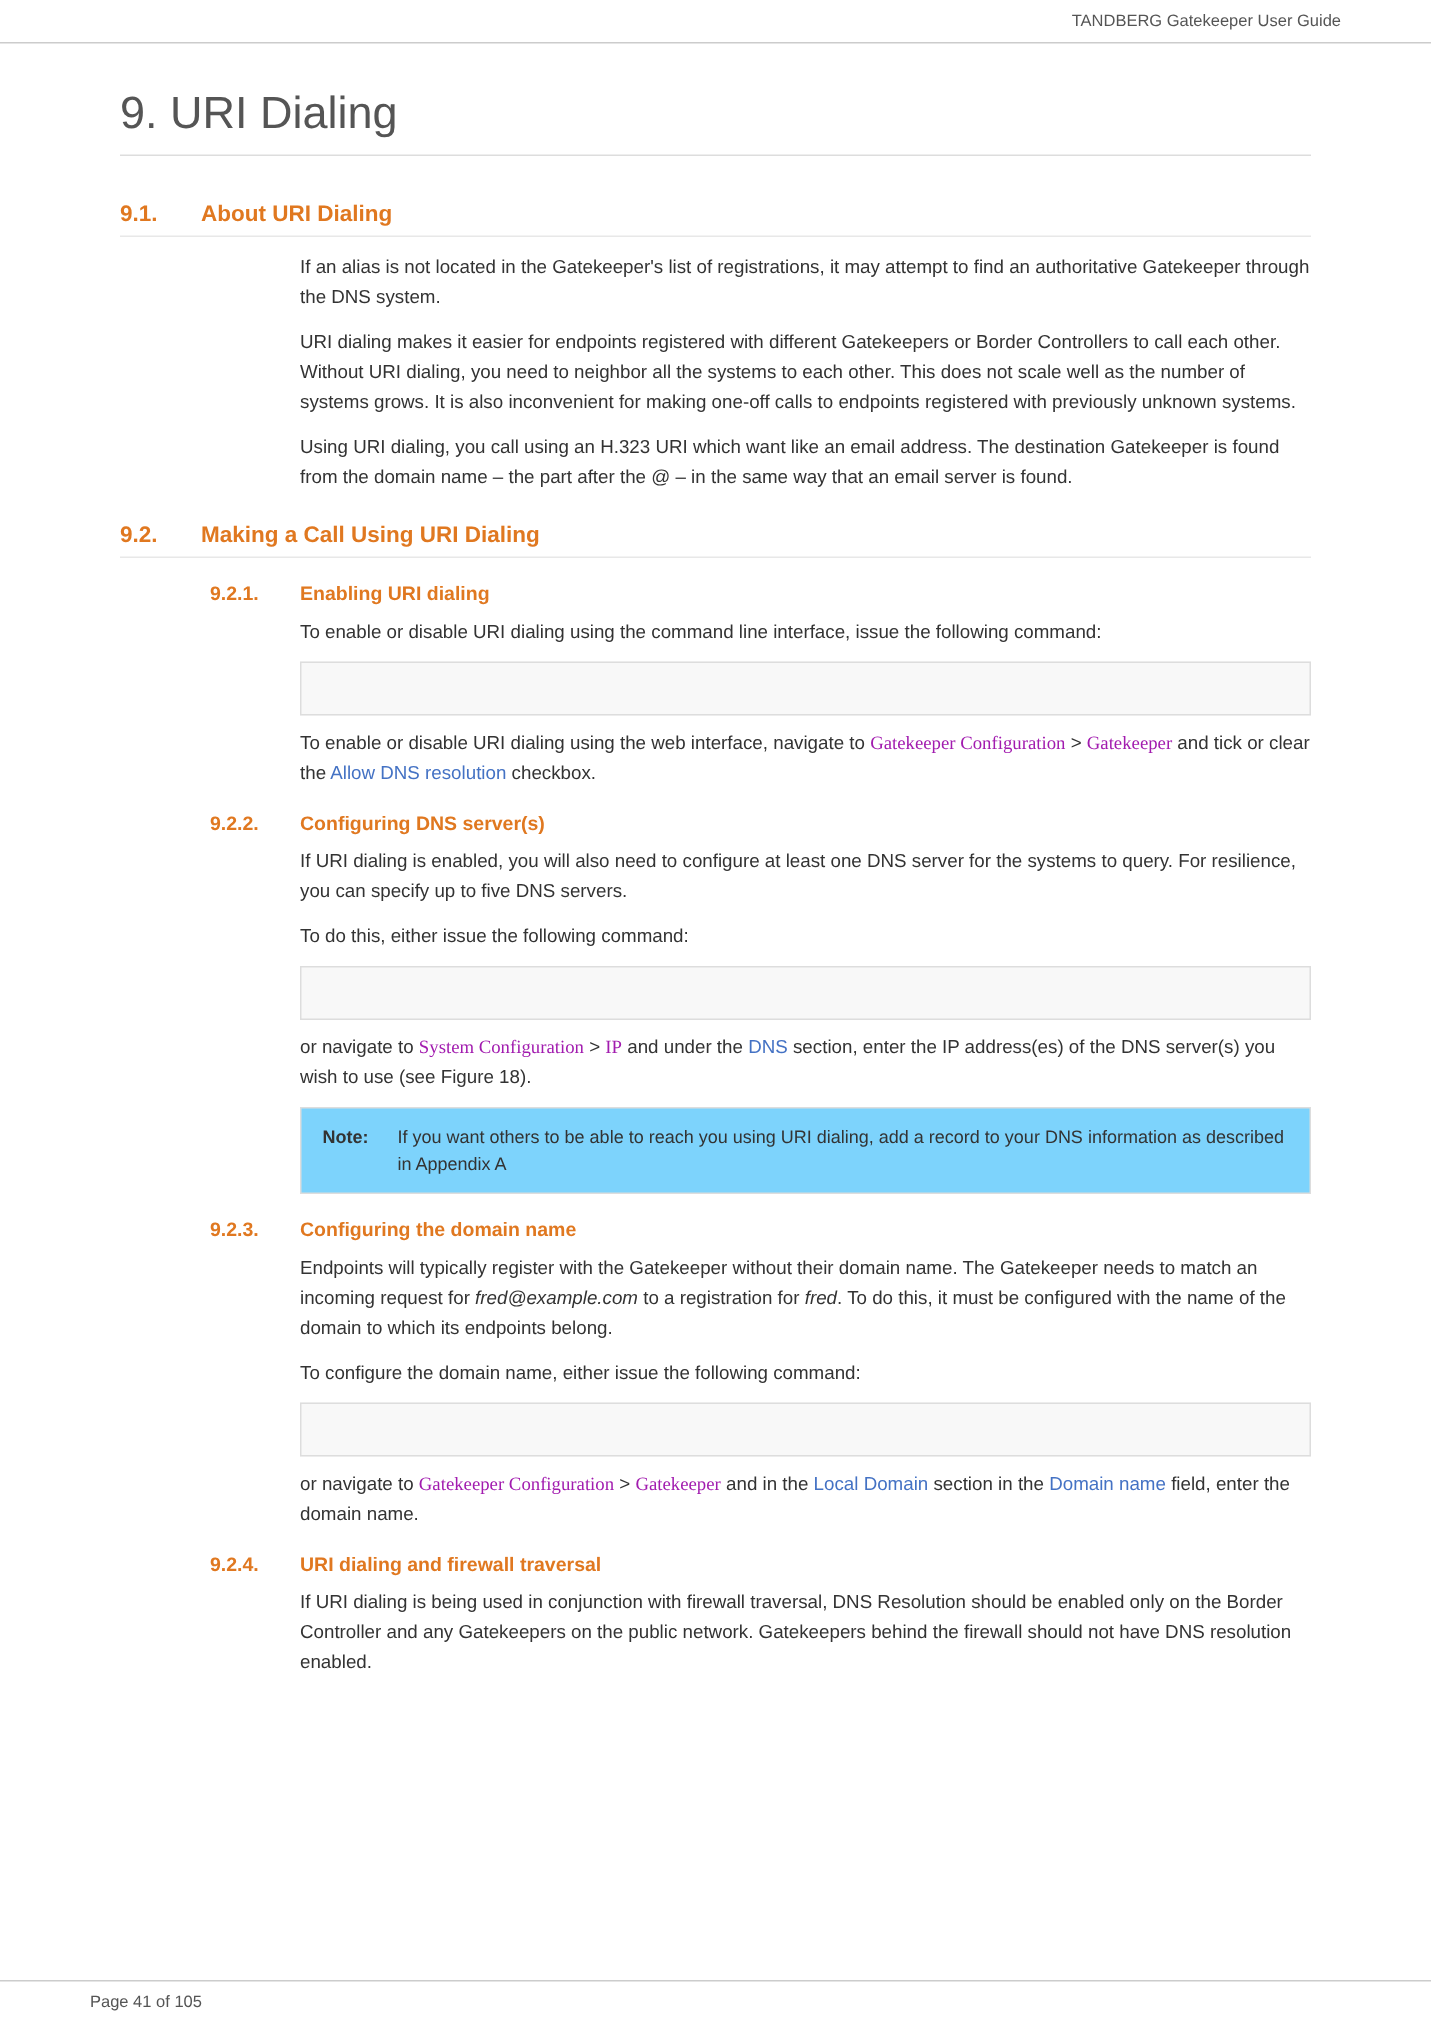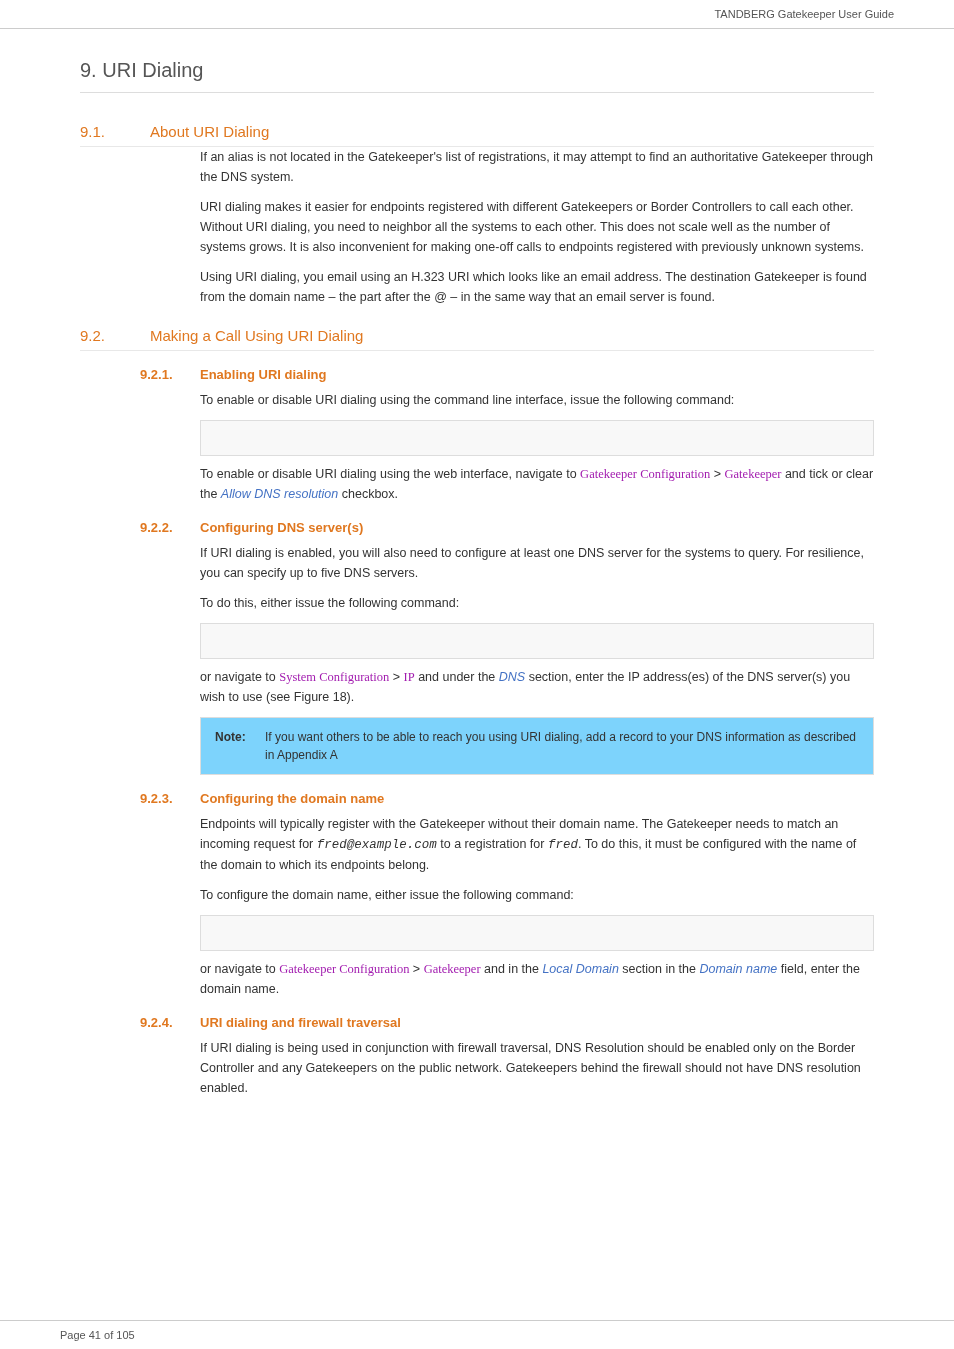--- a/index.html
+++ b/index.html
@@ -25,36 +25,37 @@
       justify-content: flex-end;
     }
     .top-bar-title {
       font-size: 11px;
       color: #555;
     }
     .content {
       padding: 20px 80px 60px 80px;
     }
     .chapter-title {
-      font-size: 20px;
+      font-size: 30px;
       font-weight: normal;
       color: #555;
       margin-bottom: 30px;
       margin-top: 10px;
       border-bottom: 1px solid #ddd;
       padding-bottom: 10px;
     }
     .section-title {
       font-size: 15px;
-      font-weight: normal;
+      font-weight: bold;
       color: #e07820;
+      margin-bottom: 10px;
       margin-top: 20px;
       display: flex;
       align-items: baseline;
-      gap: 20px;
+      gap: 4px;
       border-bottom: 1px solid #e8e8e8;
       padding-bottom: 6px;
     }
     .section-number {
       min-width: 50px;
     }
     .subsection-title {
       font-size: 13px;
       font-weight: bold;
       color: #e07820;
@@ -74,25 +75,23 @@
       padding-left: 120px;
     }
     .link-orange {
       color: #a21caf;
       text-decoration: none;
       font-family: Liberation Serif, serif;
     }
     .link-blue {
       color: #4472c4;
       text-decoration: none;
-      font-style: italic;
     }
     .italic {
       font-style: italic;
-      font-family: Liberation Mono, monospace;
     }
     .note-box {
       background: #7dd3fc;
       border: 1px solid #ddd;
       padding: 10px 14px;
       font-size: 12px;
       line-height: 1.5;
       margin: 10px 0 10px 120px;
       display: flex;
       gap: 10px;
@@ -144,21 +143,21 @@
       <span>URI Dialing</span>
     </h1>
 
     <div class="section-container">
       <div class="section-title">
         <span class="section-number">9.1.</span>
         <span>About URI Dialing</span>
       </div>
       <p class="body-text">If an alias is not located in the Gatekeeper's list of registrations, it may attempt to find an authoritative Gatekeeper through the DNS system.</p>
       <p class="body-text">URI dialing makes it easier for endpoints registered with different Gatekeepers or Border Controllers to call each other. Without URI dialing, you need to neighbor all the systems to each other. This does not scale well as the number of systems grows. It is also inconvenient for making one-off calls to endpoints registered with previously unknown systems.</p>
-      <p class="body-text">Using URI dialing, you email using an H.323 URI which looks like an email address. The destination Gatekeeper is found from the domain name – the part after the @ – in the same way that an email server is found.</p>
+      <p class="body-text">Using URI dialing, you call using an H.323 URI which want like an email address. The destination Gatekeeper is found from the domain name – the part after the @ – in the same way that an email server is found.</p>
     </div>
 
     <div class="section-container">
       <div class="section-title">
         <span class="section-number">9.2.</span>
         <span>Making a Call Using URI Dialing</span>
       </div>
 
       <div class="section-container">
         <div class="subsection-title">

